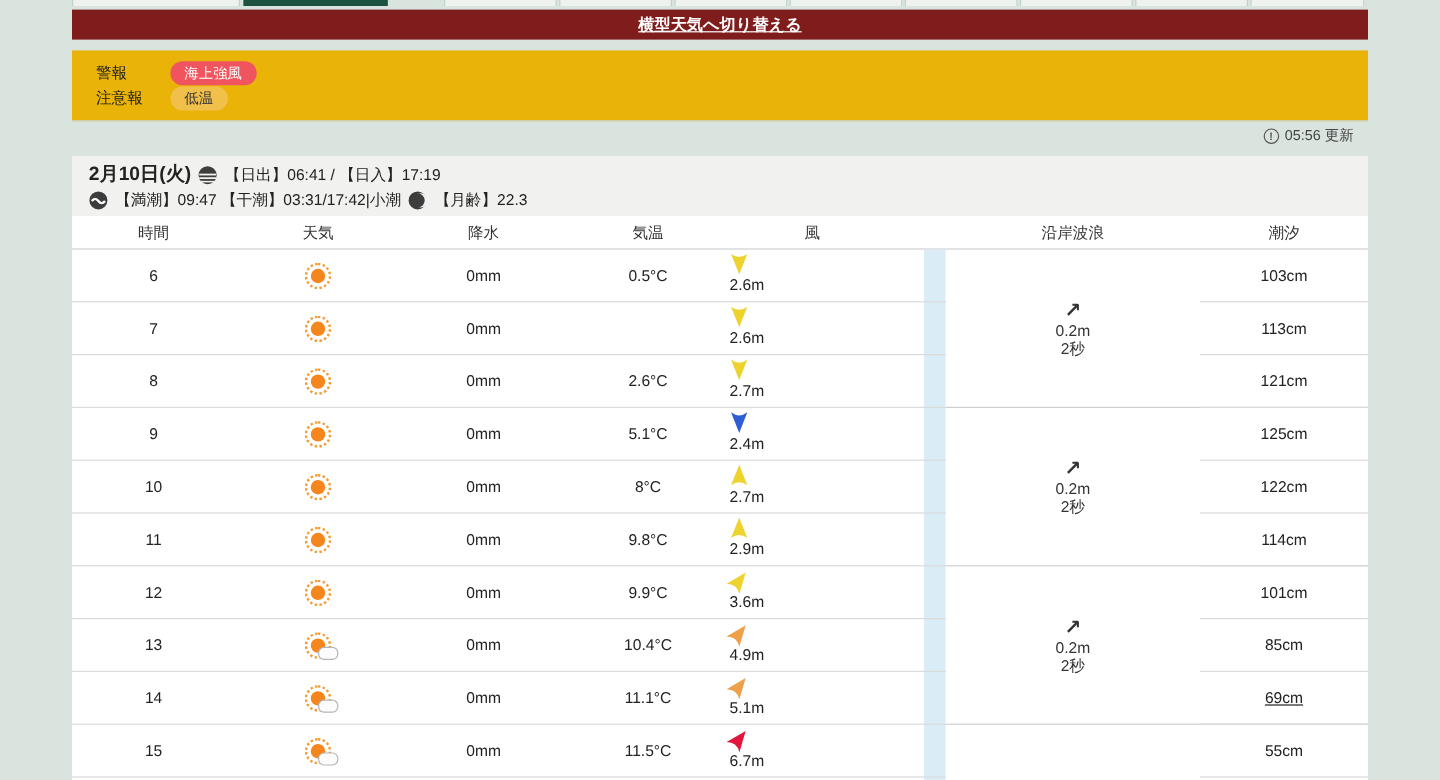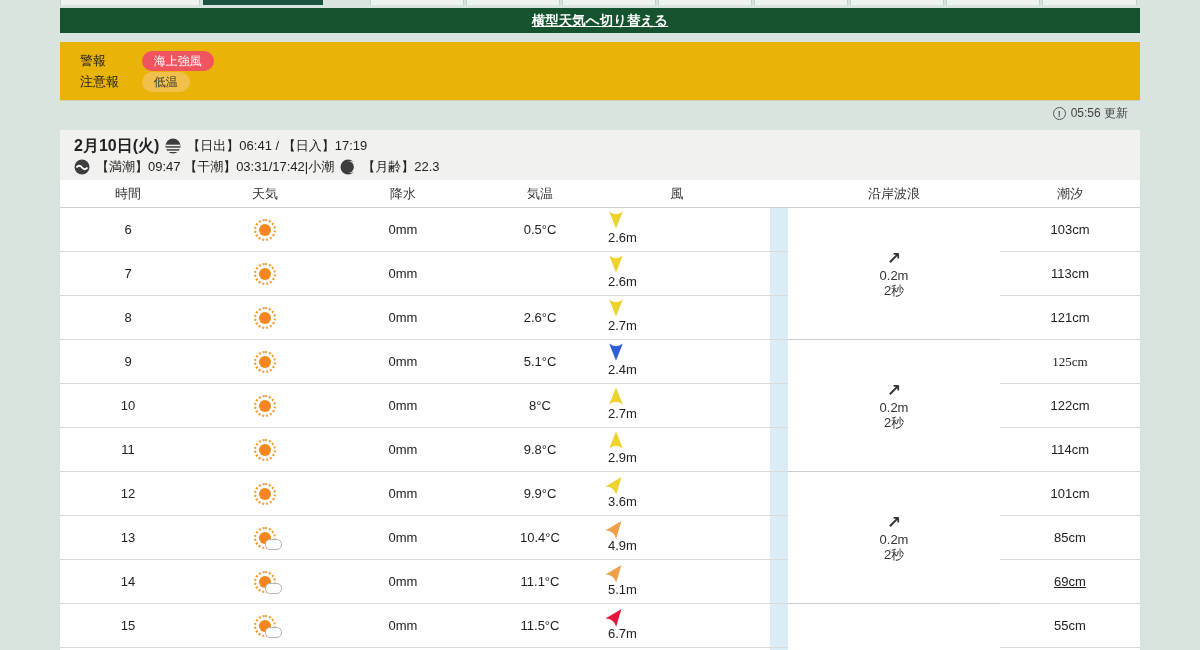--- a/index.html
+++ b/index.html
@@ -6,21 +6,21 @@
   html,body { width:1200px; height:650px; overflow:hidden; }
   body { font-family:"Liberation Sans","DejaVu Sans",sans-serif; background:#d9e4df; position:relative; color:#222; }
   .abs { position:absolute; }
 
   
   .tabstrip { left:0; top:0; width:1200px; height:5px; }
   .tab { position:absolute; top:0; height:5px; background:#eef3f0; border-left:1px solid #bfd2c9; border-right:1px solid #bfd2c9; }
   .tab.selected { background:#1c5340; border-color:#1c5340; }
 
   
-  .banner { left:60px; top:8px; width:1080px; height:25px; background:#14532d; text-align:center; }
+  .banner { left:60px; top:8px; width:1080px; height:25px; background:#7f1d1d; text-align:center; }
   .banner a { color:#fff; font-size:13.5px; font-weight:bold; line-height:25px; text-decoration:underline; cursor:pointer; }
 
   
   .alertbox { left:60px; top:42px; width:1080px; height:59px; background:#eab308; border-bottom:1px solid #cfcfb2; font-size:13px; }
   .alert-row { position:absolute; left:20px; height:20px; line-height:20px; }
   .alert-label { display:inline-block; min-width:44px; color:#222; }
   .pill { display:inline-block; border-radius:10px; padding:0 12px; height:20px; line-height:20px; font-size:12px; margin-left:14px; cursor:pointer; }
   .pill.red { background:#f0555f; color:#fff; }
   .pill.orange { background:#f1c04b; color:#333; }
 
@@ -336,21 +336,21 @@
   </div>
   <div class="wgroup last" style="top:474px;height:46px;">
     <div class="winner">
       <span></span>
     </div>
   </div>
 
   <div class="tcell" style="top:78px;">103cm</div>
   <div class="tcell" style="top:122px;">113cm</div>
   <div class="tcell" style="top:166px;">121cm</div>
-  <div class="tcell" style="top:210px;font-family:Liberation Serif, serif;">125cm</div>
+  <div class="tcell" style="top:210px;">125cm</div>
   <div class="tcell" style="top:254px;">122cm</div>
   <div class="tcell" style="top:298px;">114cm</div>
   <div class="tcell" style="top:342px;">101cm</div>
   <div class="tcell" style="top:386px;">85cm</div>
   <div class="tcell" style="top:430px;text-decoration:underline;">69cm</div>
   <div class="tcell" style="top:474px;">55cm</div>
 
 </div>
 
 </body></html>

